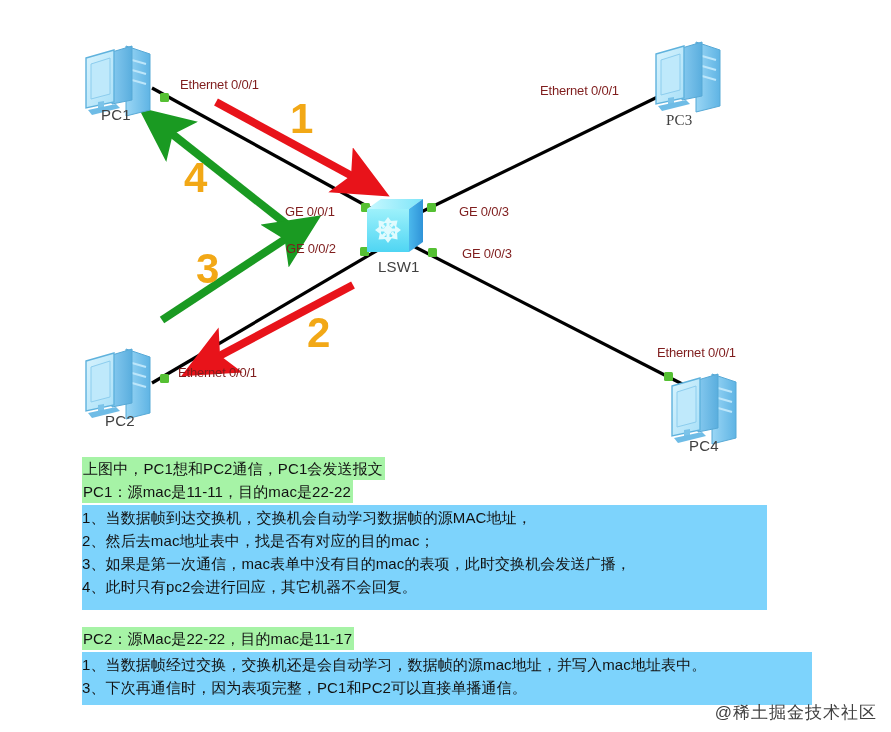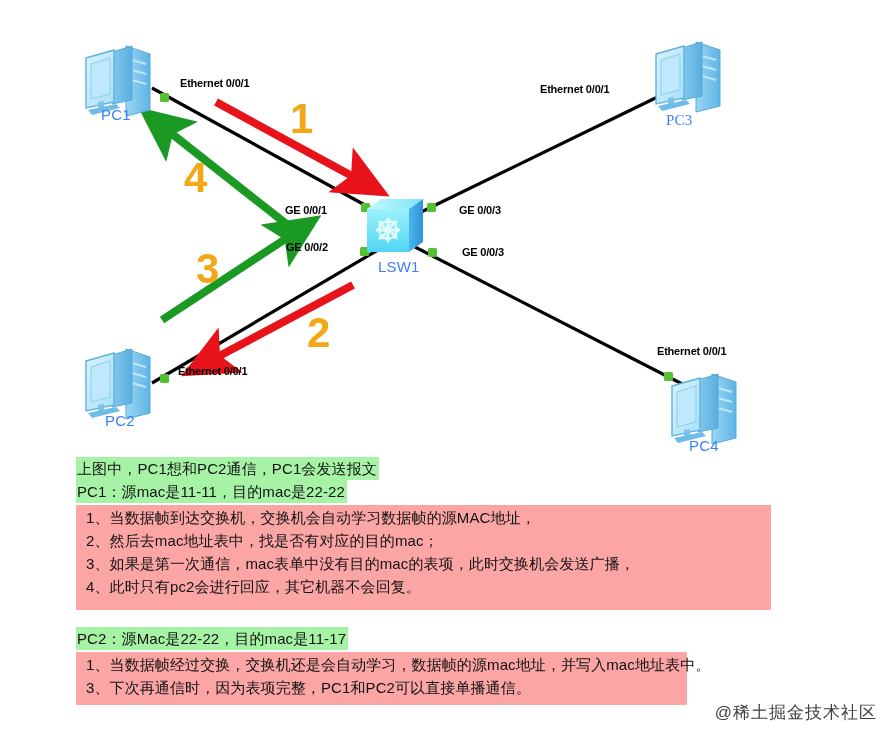--- a/index.html
+++ b/index.html
@@ -28,30 +28,30 @@
   #topo-svg {
     position: absolute;
     left: 0; top: 0;
   }
 
   
   .dev-label {
     position: absolute;
     font-family: "Liberation Sans", sans-serif;
     font-size: 15px;
-    color: #3b82f6;
+    color: #404040;
     white-space: nowrap;
     letter-spacing: 0.2px;
   }
   .port-label {
     position: absolute;
     font-family: "Liberation Sans", sans-serif;
-    font-size: 11px;
-    font-weight: bold;
-    color: #000000;
+    font-size: 13px;
+    font-weight: normal;
+    color: #7f1d1d;
     white-space: nowrap;
     letter-spacing: -0.2px;
   }
   .step-num {
     position: absolute;
     font-family: "Liberation Sans", sans-serif;
     font-size: 42px;
     font-weight: bold;
     color: #f2a816;
     line-height: 1;
@@ -61,34 +61,34 @@
   
   #notes {
     position: absolute;
     left: 0;
     top: 452px;
     width: 891px;
     height: 280px;
   }
   .note-block {
     position: absolute;
-    left: 76px;
+    left: 82px;
   }
   .note-line {
     font-family: "Liberation Sans", "DejaVu Sans", sans-serif;
     font-size: 15px;
     color: #121212;
     line-height: 23px;
     white-space: pre;
     letter-spacing: 0.1px;
   }
   .hl-band {
-    background: #fca5a5;
+    background: #7dd3fc;
     display: block;
-    padding: 1px 0 2px 10px;
+    padding: 1px 0 2px 0;
   }
   .hl-inline {
     background: #a6f3a6;
     display: inline-block;
     padding: 0 2px 0 1px;
   }
 
   #watermark {
     position: absolute;
     right: 14px;
@@ -263,21 +263,21 @@
         <div class="note-line">1、当数据帧到达交换机，交换机会自动学习数据帧的源MAC地址，</div>
         <div class="note-line">2、然后去mac地址表中，找是否有对应的目的mac；</div>
         <div class="note-line">3、如果是第一次通信，mac表单中没有目的mac的表项，此时交换机会发送广播，</div>
         <div class="note-line">4、此时只有pc2会进行回应，其它机器不会回复。</div>
         <div style="height:10px;"></div>
       </div>
     </div>
 
     <div class="note-block" style="top:175px;">
       <div class="note-line"><span class="hl-inline">PC2：源Mac是22-22，目的mac是11-17</span></div>
-      <div class="hl-band" style="width:601px; margin-top:2px;">
+      <div class="hl-band" style="width:730px; margin-top:2px;">
         <div class="note-line">1、当数据帧经过交换，交换机还是会自动学习，数据帧的源mac地址，并写入mac地址表中。</div>
         <div class="note-line">3、下次再通信时，因为表项完整，PC1和PC2可以直接单播通信。</div>
         <div style="height:4px;"></div>
       </div>
     </div>
   </div>
 
   <div id="watermark">@稀土掘金技术社区</div>
 </div>
 

